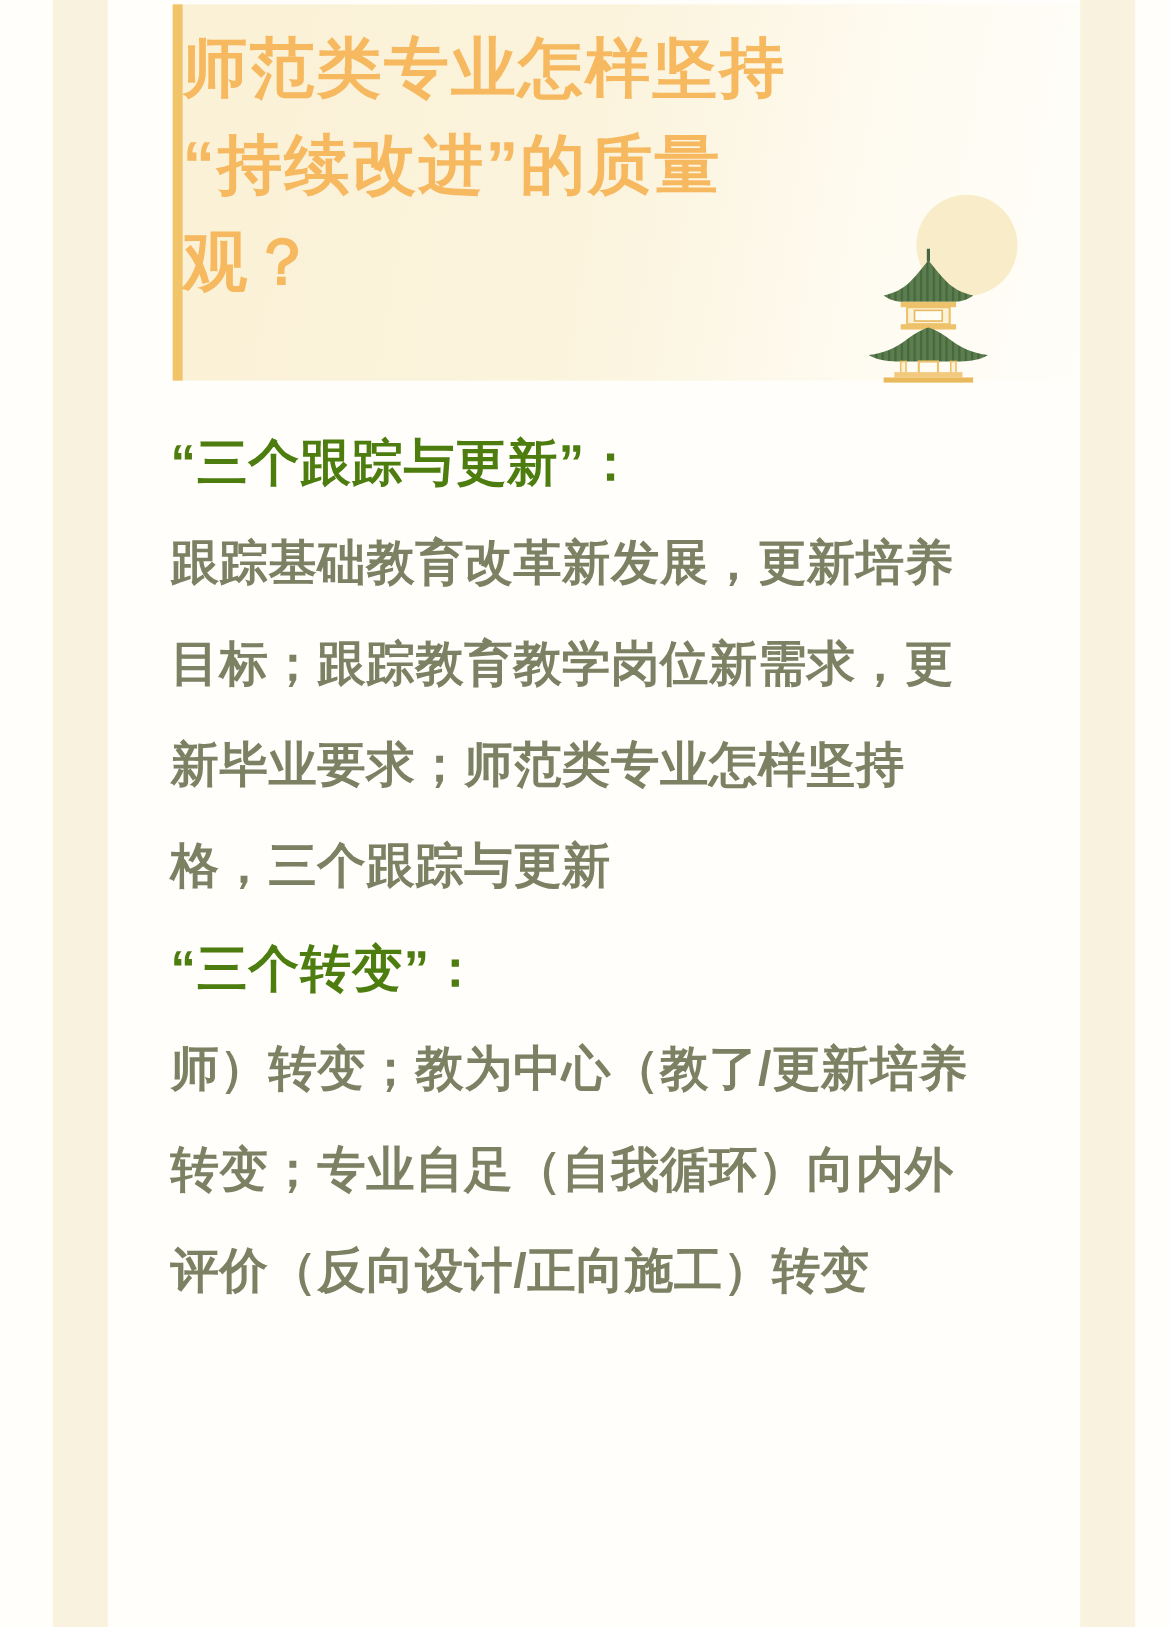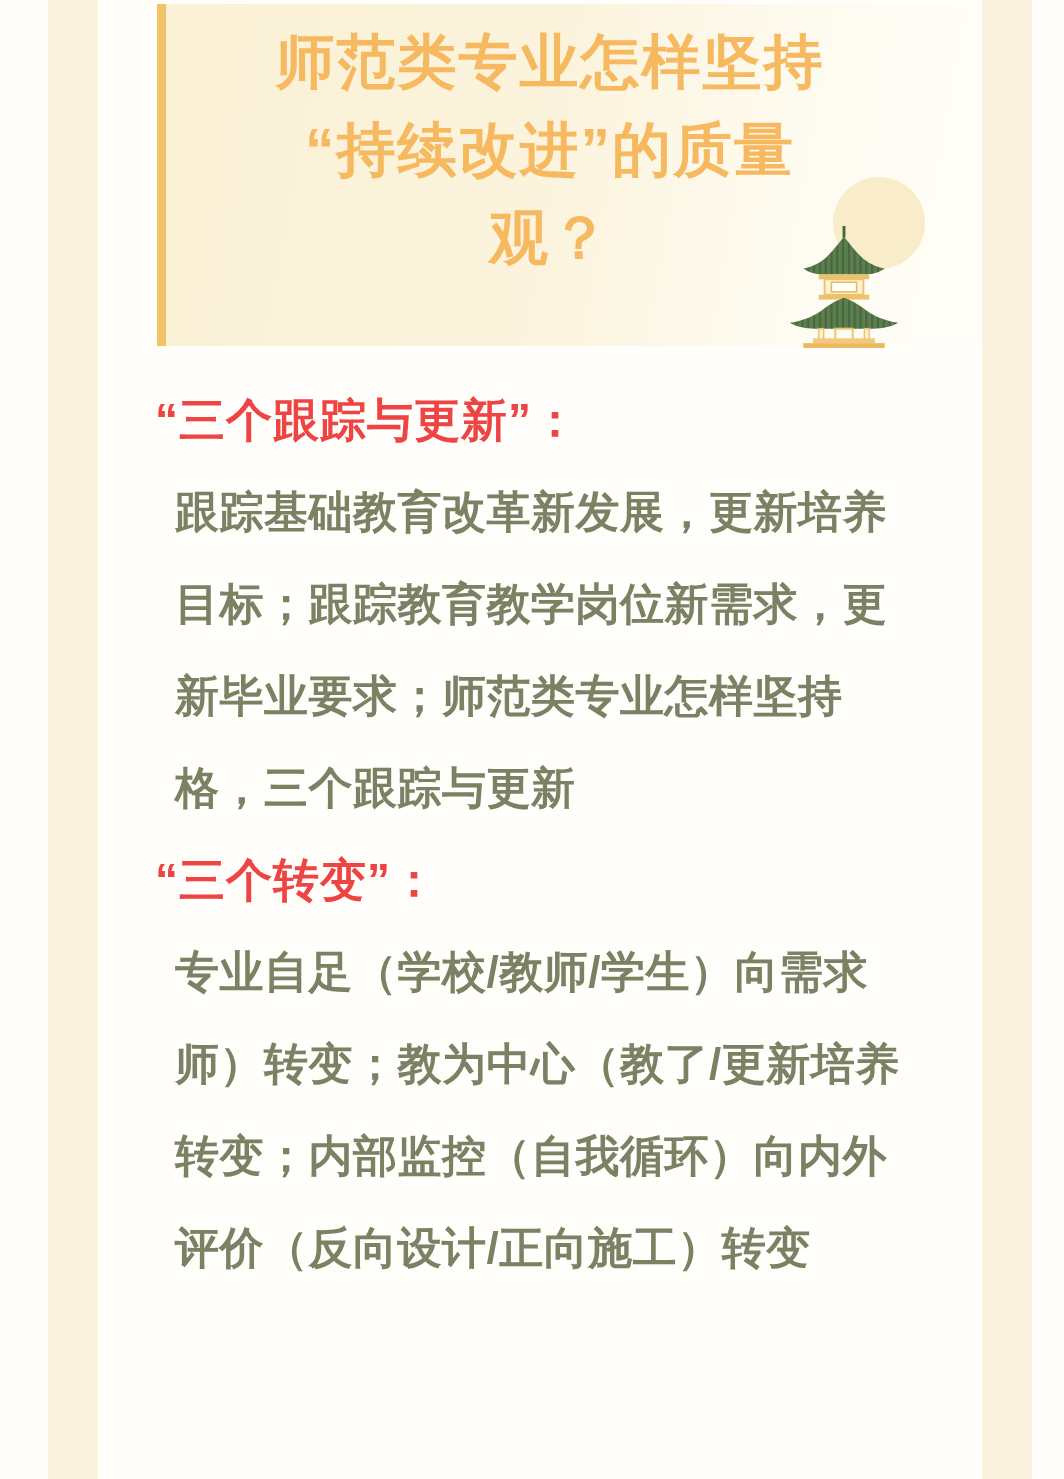--- a/index.html
+++ b/index.html
@@ -20,45 +20,44 @@
     position:absolute;left:157px;top:4px;width:850px;height:342px;
     background:linear-gradient(100deg,#FAF1D6 0%,#FBF3DC 45%,#FEFBF1 75%,#FFFEFA 100%);
     z-index:1;
   }
   .accent-bar{
     position:absolute;left:0;top:0;width:9px;height:342px;
     background:#F1C469;
   }
   .title{
     position:absolute;left:9px;top:14px;width:700px;
-    text-align:center;color:#F6B95F;
+    color:#F6B95F;
     font-size:59px;font-weight:700;line-height:88px;
     letter-spacing:2px;
-    padding-left:34px;
   }
   .moon{
     position:absolute;left:676px;top:173px;width:92px;height:92px;
     border-radius:50%;background:#F9EDC9;
   }
   .pagoda{
     position:absolute;left:631px;top:222px;width:112px;height:122px;
   }
 
   .content{
     position:absolute;left:155px;top:374px;width:768px;z-index:2;
   }
   .line{
     height:92px;line-height:92px;white-space:nowrap;
     font-weight:700;
   }
   .line.heading{
-    color:#ef4444;font-size:46px;letter-spacing:1px;
+    color:#4d7c0f;font-size:46px;letter-spacing:1px;
   }
   .line.body{
-    color:#7C8163;font-size:44px;letter-spacing:0.5px;margin-left:20px;
+    color:#7C8163;font-size:44px;letter-spacing:0.5px;
   }
 </style>
 </head>
 <body>
 
 <div class="page">
 
   <div class="stripe stripe-left"></div>
   <div class="stripe stripe-right"></div>
 
@@ -101,19 +100,18 @@
     </div>
   </div>
 
   <div class="content">
     <div class="line heading">“三个跟踪与更新”：</div>
     <div class="line body">跟踪基础教育改革新发展，更新培养</div>
     <div class="line body">目标；跟踪教育教学岗位新需求，更</div>
     <div class="line body">新毕业要求；师范类专业怎样坚持</div>
     <div class="line body">格，三个跟踪与更新</div>
     <div class="line heading">“三个转变”：</div>
-    <div class="line body">专业自足（学校/教师/学生）向需求</div>
     <div class="line body">师）转变；教为中心（教了/更新培养</div>
-    <div class="line body">转变；内部监控（自我循环）向内外</div>
+    <div class="line body">转变；专业自足（自我循环）向内外</div>
     <div class="line body">评价（反向设计/正向施工）转变</div>
   </div>
 
 </div>
 
 </body></html>

